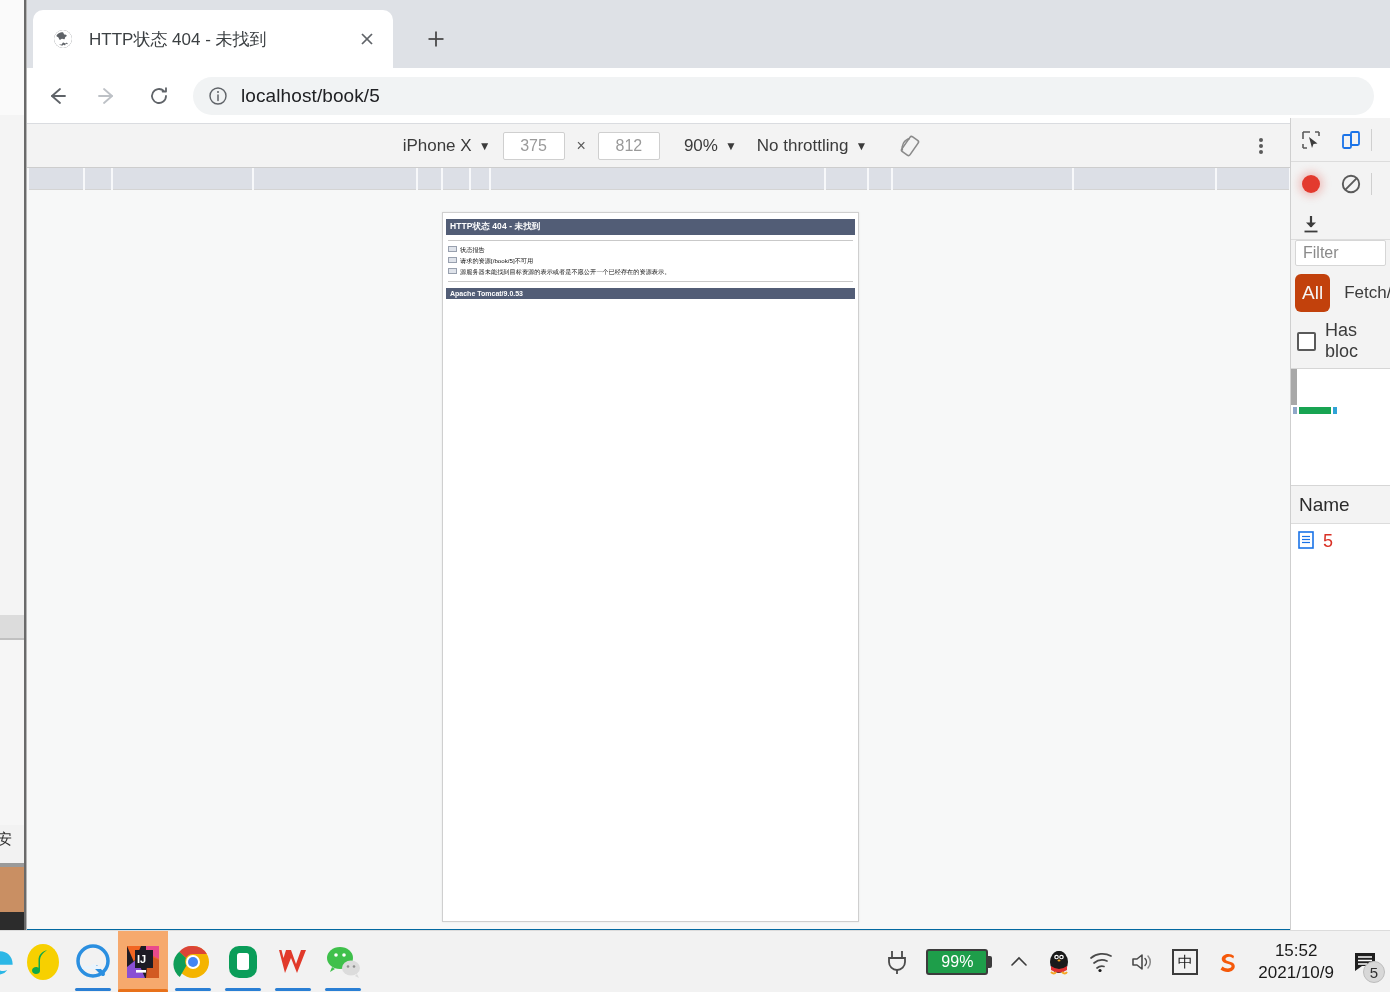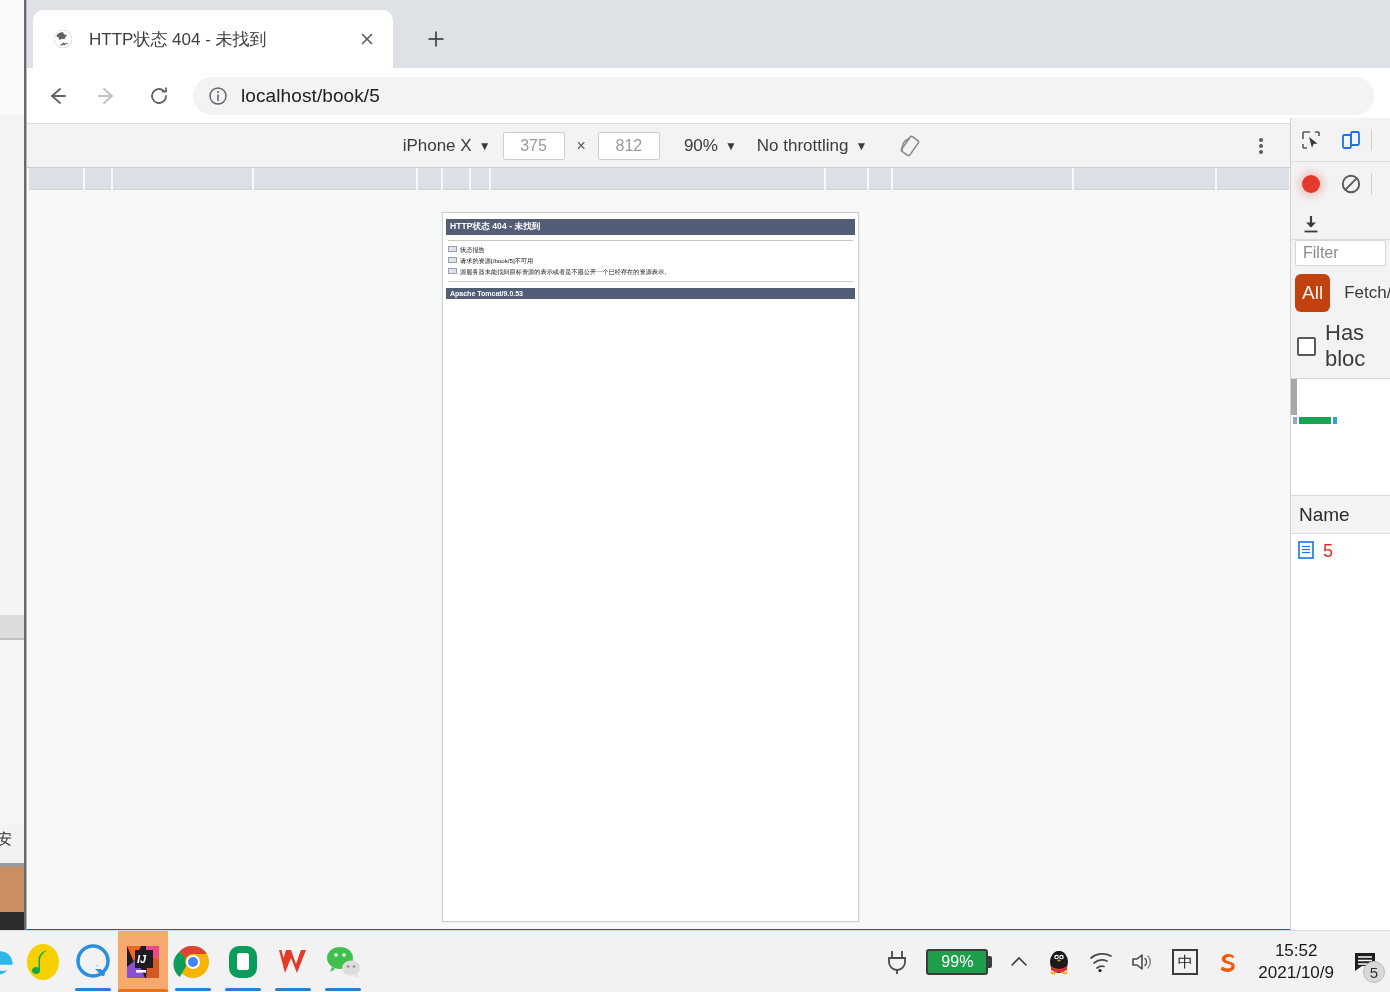--- a/index.html
+++ b/index.html
@@ -189,21 +189,21 @@
     border: 1px solid #d6d6d6; border-radius: 2px;
     display: flex; align-items: center; padding-left: 7px;
     font-size: 16px; color: #8a8a8a;
   }
   .type-row { display:flex; align-items:center; margin: 8px 0 0 4px; font-size: 17px; color:#3b3b3b; }
   .chip-all {
     background: #c2410c; color: #f5f5f5; border-radius: 6px;
     padding: 8px 7px; font-size: 19px;
   }
   .type-div { width:1px; height:18px; background:#c7c7c7; margin:0 7px; }
-  .check-row { display:flex; align-items:center; margin: 8px 0 6px 6px; font-size: 22px; color:#3b3b3b; }
+  .check-row { display:flex; align-items:center; margin: 8px 0 6px 6px; font-size: 18px; color:#3b3b3b; }
   .cb {
     width: 19px; height: 19px; border: 2px solid #5a5a5a; border-radius: 2px;
     margin-right: 9px; background: #fff; flex:0 0 19px;
   }
   .overview {
     margin-top: 4px; height: 118px; background: #ffffff;
     border-top: 1px solid #d6d6d6; border-bottom: 1px solid #d6d6d6;
     position: relative; overflow:hidden;
   }
   .ov-scroll { position:absolute; left:0; top:0; width:6px; height:36px; background:#a8a8a8; }
@@ -223,21 +223,21 @@
   .req-icon { width:18px; height:22px; margin-right:8px; flex:0 0 18px; }
   .req-name { font-size: 18px; color: #d93025; }
   .dv-fill { background:#ffffff; height: 380px; }
 
   
   #taskbar {
     position: absolute; left: 0; top: 930px; width: 1390px; height: 62px;
     background: #f2f2f2; border-top: 1px solid #dcdcdc;
     display: flex; align-items: center;
   }
-  .tb-icons { display: flex; align-items: center; height: 62px; font-style: italic; }
+  .tb-icons { display: flex; align-items: center; height: 62px; }
   .tb-item {
     width: 50px; height: 62px; position: relative;
     display: flex; align-items: center; justify-content: center;
     cursor: pointer;
   }
   .tb-item.active { background: #f6a96d; }
   .tb-underline {
     position: absolute; bottom: 2px; left: 7px; width: 36px; height: 3px;
     background: #2a7fd4; border-radius: 2px;
   }

